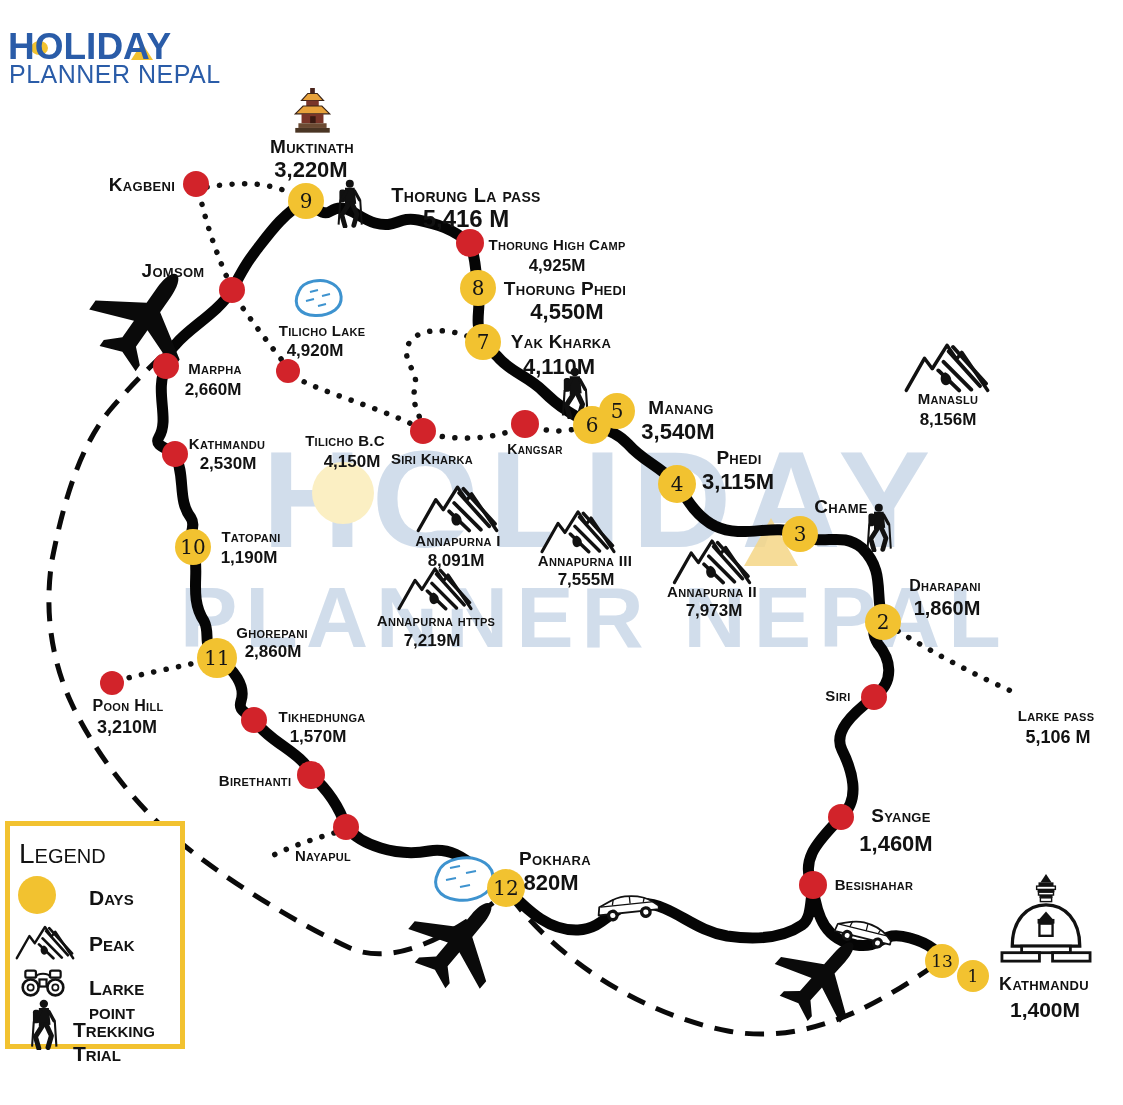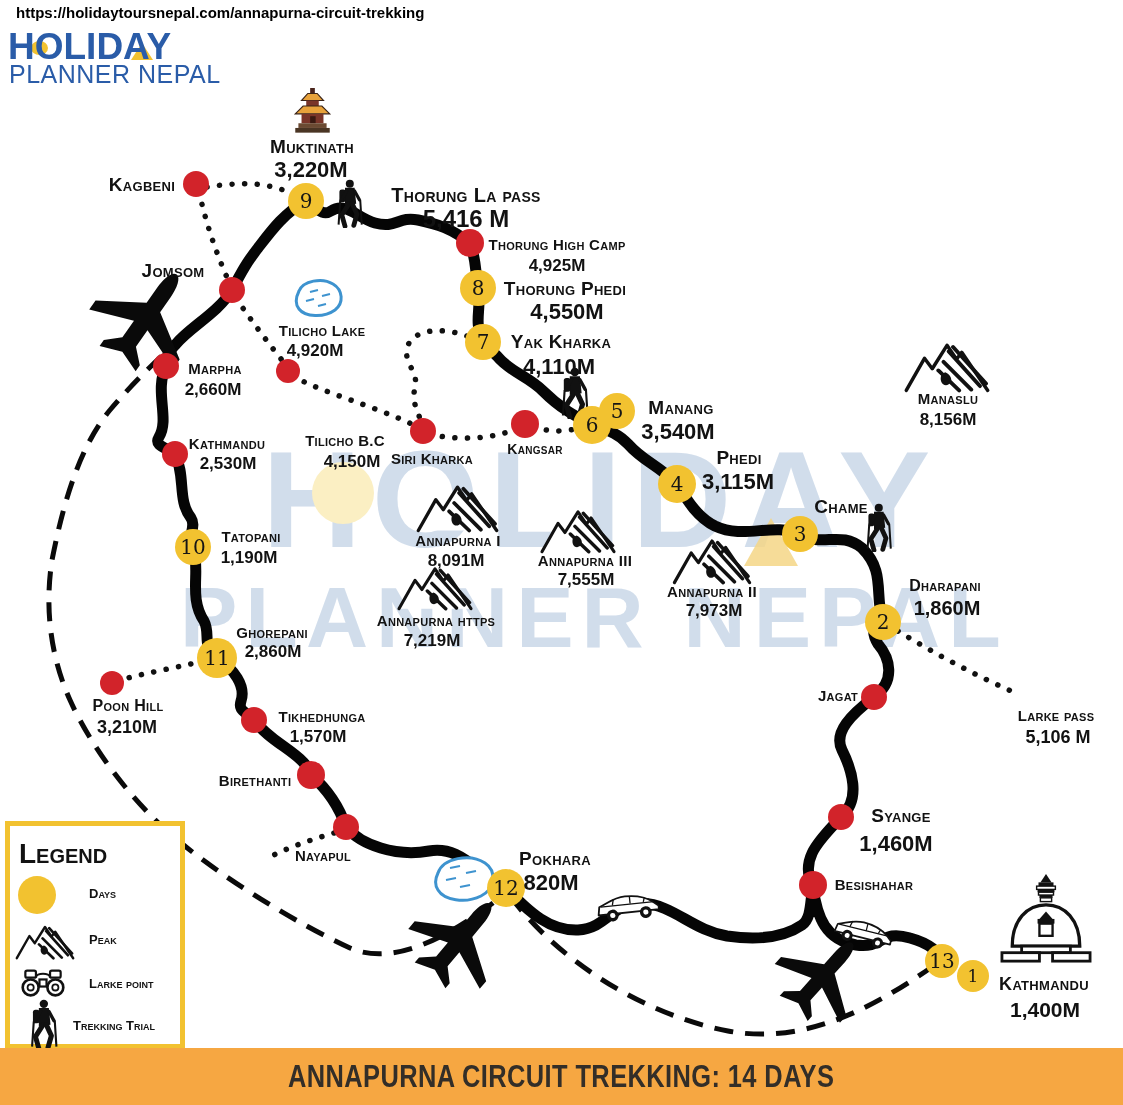--- a/index.html
+++ b/index.html
@@ -32,23 +32,23 @@
   .wm2{left:180px;top:574px;font-size:86px;letter-spacing:8px}
   .wm-sun{position:absolute;left:312px;top:462px;width:62px;height:62px;border-radius:50%;
           background:#FBEFC3;z-index:2}
   .wm-tri{position:absolute;left:744px;top:518px;width:0;height:0;border-left:27px solid transparent;
           border-right:27px solid transparent;border-bottom:48px solid rgba(245,214,134,.85);z-index:2}
   
   .mapsvg{position:absolute;left:0;top:0;z-index:10}
   
   .legend{position:absolute;left:5px;top:821px;width:180px;height:228px;background:#fff;
           border:5px solid #F2C230;z-index:40;box-sizing:border-box}
-  .legend-title{position:absolute;left:9px;top:12px;font-size:28px;font-weight:700;
+  .legend-title{position:absolute;left:9px;top:12px;font-size:28px;font-weight:400;
                 font-variant:small-caps;color:#121212}
-  .legend-label{position:absolute;font-size:13px;font-weight:700;font-variant:small-caps;color:#121212}
+  .legend-label{position:absolute;font-size:21px;font-weight:700;font-variant:small-caps;color:#121212}
   .legend-day{position:absolute;left:8px;top:50px;width:38px;height:38px;border-radius:50%;background:#F2C230}
   
   .footer{position:absolute;left:0;top:1048px;width:1123px;height:57px;background:#F6A742;z-index:50;
           display:flex;align-items:center;justify-content:center}
   .footer span{font-size:31px;font-weight:800;color:#332E28;letter-spacing:.5px;
                transform:scaleX(.82);white-space:nowrap}
 </style>
 </head>
 <body>
 
@@ -244,21 +244,21 @@
     </div>
   <div class="day" style="left:193px;top:547px;width:36px;height:36px">
       <span>10</span>
     </div>
   <div class="day" style="left:217px;top:658px;width:40px;height:40px">
       <span>11</span>
     </div>
   <div class="day" style="left:506px;top:888px;width:38px;height:38px">
       <span>12</span>
     </div>
-  <div class="day" style="left:942px;top:961px;width:34px;height:34px;font-size:20px">
+  <div class="day" style="left:942px;top:961px;width:34px;height:34px;font-size:17px">
       <span>13</span>
     </div>
   <div class="day" style="left:973px;top:976px;width:32px;height:32px;font-size:17px">
       <span>1</span>
     </div>
 
   <div class="pl" style="left:312px;top:147px">
       <div class="nm">Muktinath</div>
     </div>
   <div class="pl" style="left:311px;top:170px">
@@ -405,21 +405,21 @@
   <div class="pl" style="left:323px;top:856px">
       <div class="nm f15">Nayapul</div>
     </div>
   <div class="pl" style="left:555px;top:859px">
       <div class="nm">Pokhara</div>
     </div>
   <div class="pl" style="left:551px;top:883px">
       <div class="el">820M</div>
     </div>
   <div class="pl" style="left:838px;top:696px">
-      <div class="nm f15">Jagat</div>
+      <div class="nm f15">Siri</div>
     </div>
   <div class="pl" style="left:1056px;top:716px">
       <div class="nm f15">Larke pass</div>
     </div>
   <div class="pl" style="left:1058px;top:737px">
       <div class="el f18">5,106 M</div>
     </div>
   <div class="pl" style="left:901px;top:816px">
       <div class="nm">Syange</div>
     </div>
@@ -447,23 +447,19 @@
     <svg width="46" height="30" style="position:absolute;left:10px;top:142px">
         <use href="#binocs" x="0" y="0" width="46" height="30"></use>
       </svg>
     <div class="legend-label" style="left:79px;top:150px">Larke point</div>
     <svg width="34" height="52" style="position:absolute;left:16px;top:172px">
         <use href="#hiker" x="0" y="0" width="34" height="52"></use>
       </svg>
     <div class="legend-label" style="left:63px;top:192px">Trekking Trial</div>
   </div>
 
-  <div class="urlbar">https://holidaytoursnepal.com/annapurna-circuit-trekking</div>
   <div class="logo-o"></div>
   <div class="logo-a"></div>
   <div class="logo1">HOLIDAY</div>
   <div class="logo2">PLANNER NEPAL</div>
 
-  <div class="footer">
-    <span>ANNAPURNA CIRCUIT TREKKING: 14 DAYS</span>
-  </div>
 
 </div>
 
 </body></html>

